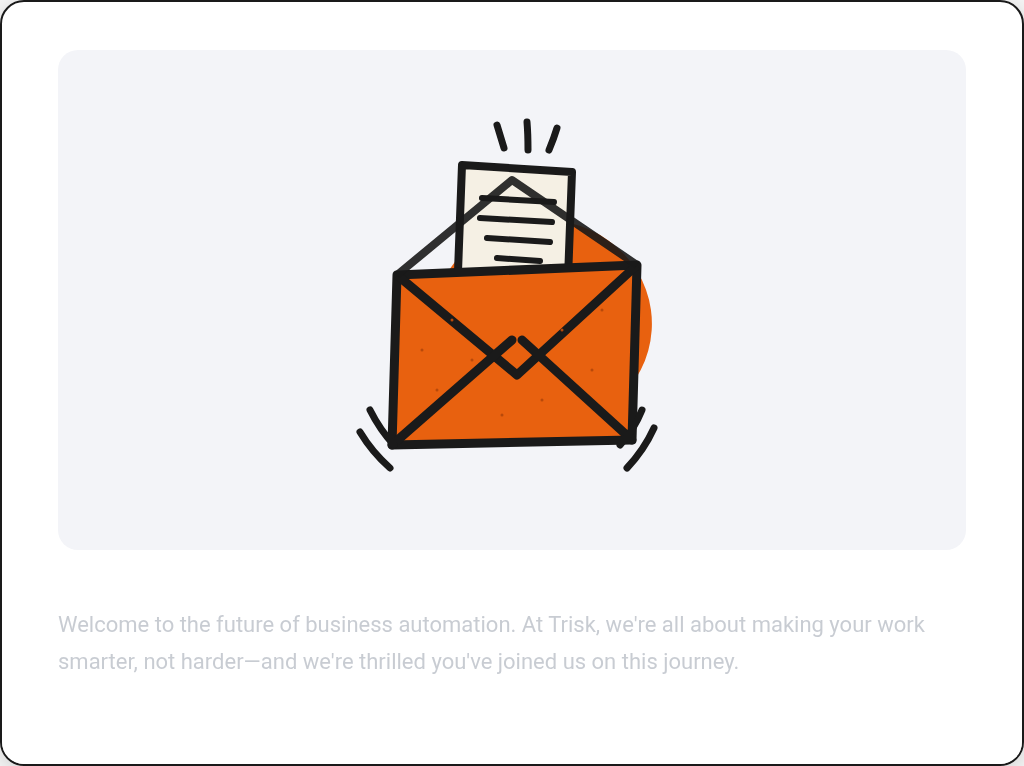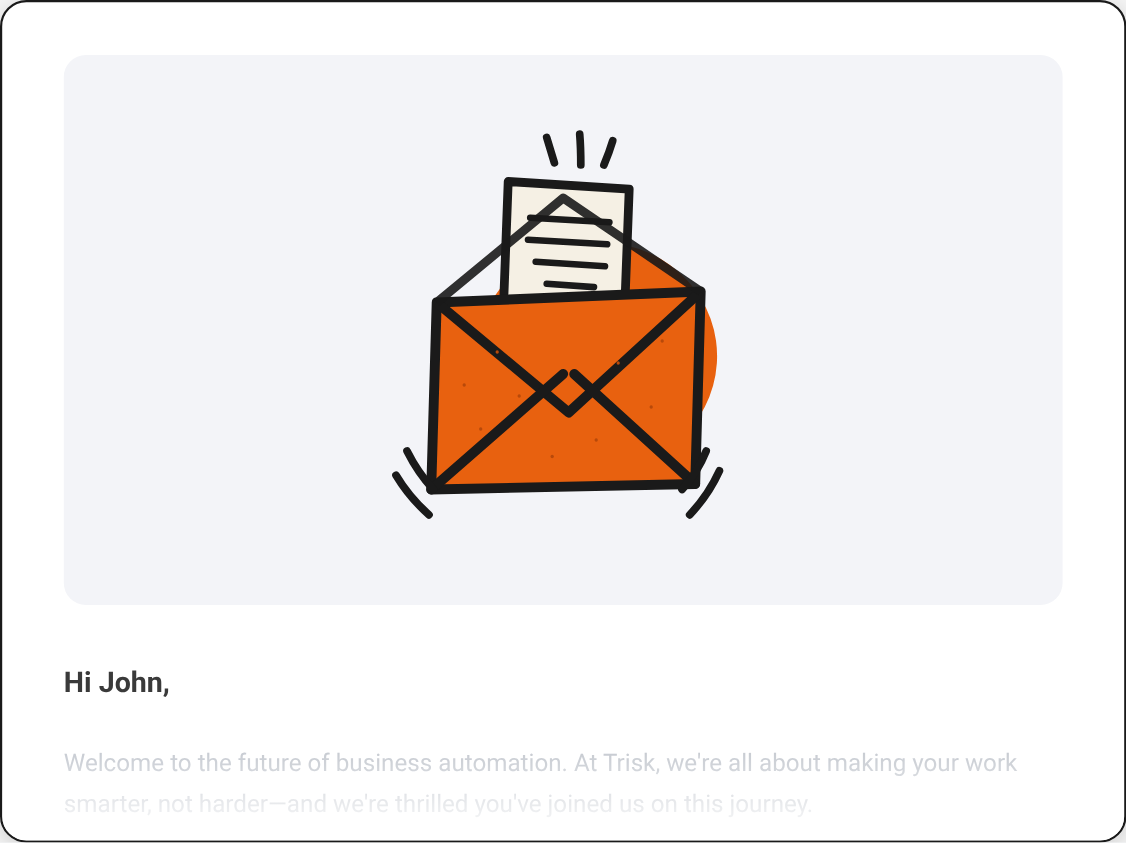--- a/index.html
+++ b/index.html
@@ -113,18 +113,17 @@
 
         <path d="M 28 300 Q 38 320 52 335" stroke="#1a1a1a" stroke-width="7" fill="none" stroke-linecap="round"></path>
         <path d="M 18 322 Q 30 342 48 358" stroke="#1a1a1a" stroke-width="7" fill="none" stroke-linecap="round"></path>
 
         <path d="M 300 300 Q 292 320 278 335" stroke="#1a1a1a" stroke-width="7" fill="none" stroke-linecap="round"></path>
         <path d="M 312 318 Q 302 340 285 358" stroke="#1a1a1a" stroke-width="7" fill="none" stroke-linecap="round"></path>
       </svg>
     </div>
   </div>
 
-  <h1 class="greeting">Hi John,</h1>
 
   <p class="body-text">Welcome to the future of business automation. At Trisk, we're all about making your work smarter, not harder—and we're thrilled you've joined us on this journey.</p>
 
   <div class="fade-overlay"></div>
 </div>
 
 </body></html>

